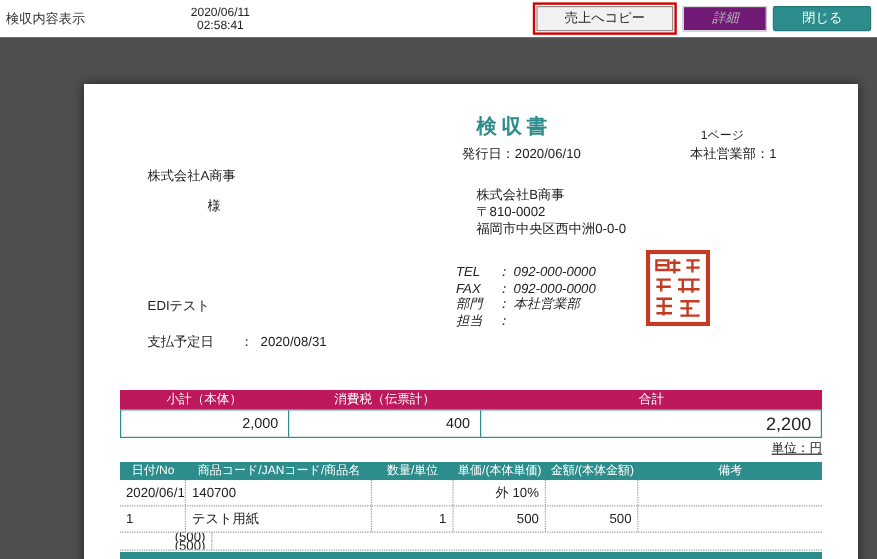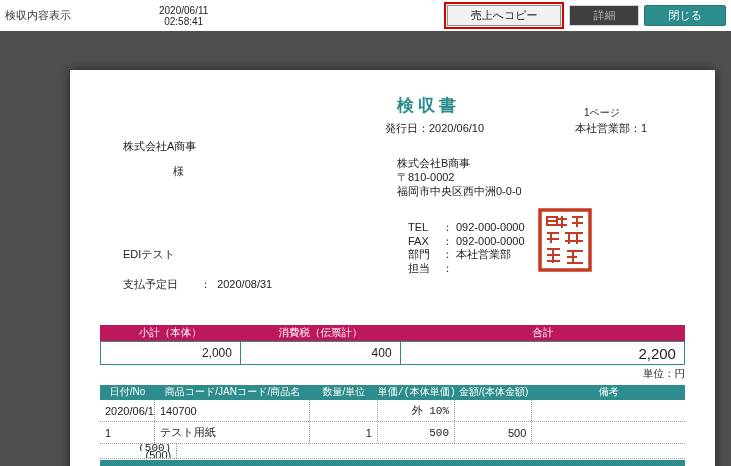--- a/index.html
+++ b/index.html
@@ -9,40 +9,40 @@
   
   .topbar { position:relative; height:31px; background:#ffffff; display:flex;
             align-items:center; padding:0 5px; }
   .screen-label { font-size:11px; color:#333; }
   .datetime { margin-left:88px; text-align:center; font-size:10px; color:#222;
               line-height:11px; }
   .spacer { flex:1; }
   .red-box { border:2px solid #d40000; padding:1px; display:inline-flex; margin-right:5px; }
   .btn { font-size:11px; padding:3px 23px; cursor:pointer; font-family:inherit; line-height:13px; }
   .btn-default { background:#f1f1f1; border:1px solid #8f8f8f; color:#222; }
-  .btn-disabled { background:#404040; border:1px solid #d5d5d5; color:#b5b5b5; margin-right:5px; }
+  .btn-disabled { background:#701a75; border:1px solid #d5d5d5; color:#b5b5b5; margin-right:5px;font-style:italic; }
   .btn-primary { background:#2d8c8c; border:1px solid #267878; color:#fff; border-radius:2px; }
 
   
   .viewer { position:absolute; top:31px; left:0; width:731px; height:435px;
             background:#4f4f4f; overflow:hidden; }
   .doc { position:absolute; left:70px; top:39px; width:645px; height:520px;
          background:#fff; box-shadow:0 0 10px rgba(0,0,0,.55);
          font-size:11px; color:#222; }
 
   
   .doc-title { position:absolute; left:327px; top:24px; font-size:17px; font-weight:bold;
                color:#2d8c8c; letter-spacing:4px; }
   .page-label { position:absolute; left:514px; top:36px; font-size:10px; }
   .issue-date { position:absolute; left:315px; top:51px; }
   .slip-no { position:absolute; left:505px; top:51px; }
   .customer-name { position:absolute; left:53px; top:69px; }
   .honorific { position:absolute; left:103px; top:94px; }
   .issuer-block { position:absolute; left:327px; top:86px; line-height:14px; }
-  .contacts { position:absolute; left:338px; top:151px; }
+  .contacts { position:absolute; left:310px; top:151px;font-style:italic; }
   .contact-row { display:flex; line-height:13.5px; }
   .contact-label { width:34px; }
   .contact-colon { width:14px; }
   .seal { position:absolute; left:468px; top:138px; }
   .note { position:absolute; left:53px; top:177px; }
   .payment { position:absolute; left:53px; top:207px; }
   .payment-label { display:inline-block; width:74px; }
   .payment-colon { display:inline-block; width:14px; }
 
   
@@ -50,35 +50,35 @@
   .s-head { display:flex; background:#be185d; color:#fff; font-size:10.5px;
             height:16px; align-items:center;font-family:Liberation Mono, monospace; }
   .s-head > div { text-align:center; }
   .s-c1 { width:24%; } .s-c2 { width:27.4%; } .s-c3 { width:48.6%; }
   .s-vals { display:flex; border:1px solid #2d8c8c; height:24px; }
   .s-vals > div { display:flex; align-items:center; justify-content:flex-end;
                   padding-right:8px; font-size:12px; height:100%; }
   .s-vals .s-c1, .s-vals .s-c2 { border-right:1px solid #2d8c8c; }
   .s-vals .s-c3 { font-size:15px; }
   .unit-label { position:absolute; left:30px; top:297px; width:585px;
-                text-align:right; font-size:10.5px; }
+                text-align:right; font-size:10.5px;text-decoration:underline; }
 
   
   .detail { position:absolute; left:30px; top:315px; width:585px; }
   .d-head { display:flex; background:#2d8c8c; color:#fff; font-size:10px;
             height:15px; align-items:flex-start; }
   .d-head > div { text-align:center; overflow:hidden; white-space:nowrap; }
   .d-row { display:flex; border-bottom:1px dotted #9a9a9a; }
   .d-row > div { padding:0 5px; display:flex; align-items:center;
                  border-right:1px dotted #9a9a9a; font-size:11px;
                  overflow:hidden; white-space:nowrap; }
   .d-row > div:last-child { border-right:none; }
   .r1 { height:22px; } .r2 { height:22px; } .r3 { height:15px;flex-direction:column; }
   .dc1 { width:9.4%; } .dc2 { width:26.5%; } .dc3 { width:11.6%; }
-  .dc4 { width:13.2%;font-family:Liberation Mono, monospace; } .dc5 { width:13.2%; } .dc6 { width:26.1%; }
+  .dc4 { width:13.2%; } .dc5 { width:13.2%; } .dc6 { width:26.1%; }
   .num { justify-content:flex-end; }
   .footer-bar { position:absolute; left:30px; top:390px; width:585px; height:16px;
                 background:#2d8c8c; }
 </style>
 </head>
 <body>
 
 <div class="topbar">
   <span class="screen-label">検収内容表示</span>
   <div class="datetime">

